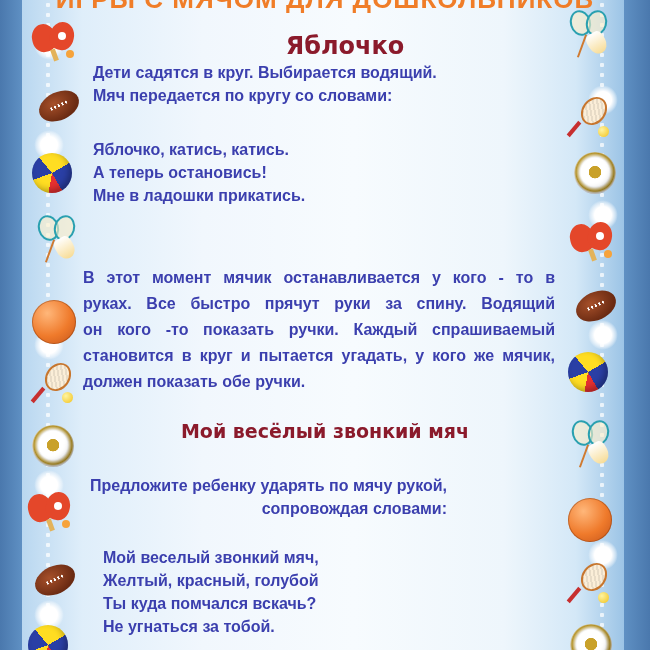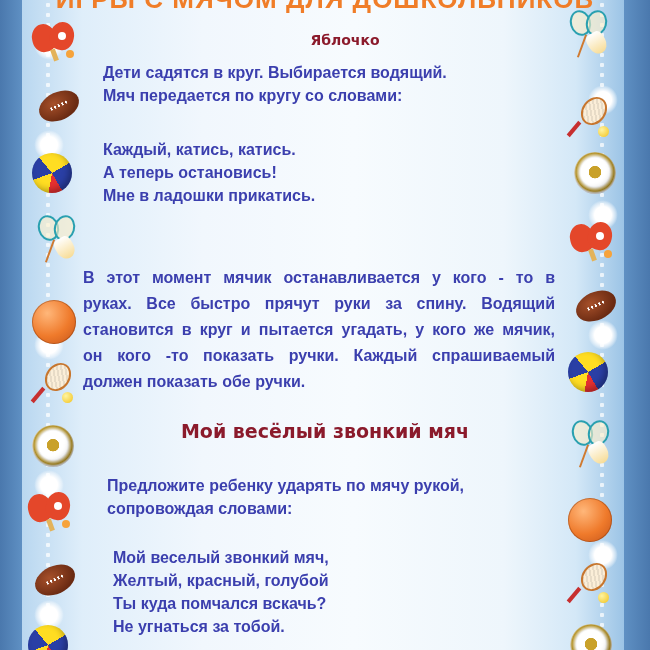--- a/index.html
+++ b/index.html
@@ -18,31 +18,31 @@
     background-size: 12px 10px; opacity:0.8; }
   .dots.l { left:42px; }
   .dots.r { left:596px; }
   .sun { position:absolute; width:30px; height:30px; border-radius:50%;
     background: radial-gradient(circle, #ffffff 40%, rgba(255,255,255,0.4) 60%, transparent 70%); }
 
   .title-top { position:absolute; left:0; right:0; top:-16px; text-align:center;
     color:#f07d28; font-weight:bold; font-size:26px; letter-spacing:1px; white-space:nowrap; }
   .h { position:absolute; left:0; right:0; text-align:center; color:#8b1a2b;
     font-weight:900; font-family:"DejaVu Sans", sans-serif; }
-  .h1 { top:32px; font-size:14px; left:40px; }
+  .h1 { top:32px; font-size:24px; left:40px; }
   .h2 { top:420px; font-size:19px; }
   .txt { position:absolute; color:#3b3fae; font-weight:bold; font-size:16px; line-height:23px; }
   .p1 { left:93px; top:61px; }
   .p2 { left:93px; top:138px; }
   .p3 { left:83px; top:265px; width:472px; text-align:justify; line-height:26px; }
   .p3 span { display:block; text-align-last:justify; }
   .p3 span.last { text-align-last:left; }
-  .p4 { left:97px; top:474px; }
+  .p4 { left:90px; top:474px;text-align:right; }
   .p5 { left:103px; top:546px; }
-  .line { display:block; white-space:nowrap;margin-left:10px; }
+  .line { display:block; white-space:nowrap; }
 
   .icon { position:absolute; }
   .ball { border-radius:50%; }
   .football { width:42px; height:28px; border-radius:50%; background: radial-gradient(ellipse at 40% 35%, #a6502a, #6a2a12 70%);
     transform: rotate(-25deg); }
   .football::after { content:""; position:absolute; left:12px; top:12px; width:18px; height:3px;
     background: repeating-linear-gradient(90deg,#fff 0 2px,transparent 2px 4px); }
   .volley { width:40px; height:40px; background: conic-gradient(#ffdd22 0 60deg,#2a3fa5 60deg 150deg,#e63030 150deg 190deg,#ffdd22 190deg 250deg,#2a3fa5 250deg 320deg,#ffdd22 320deg 360deg); box-shadow: inset -3px -3px 6px rgba(0,0,0,.3); }
   .soccer { width:42px; height:42px; background: radial-gradient(circle at 50% 48%, #c9a12a 0 6px, #fff 6.5px 14px, #f2f2f2 15px, #b8962a 19px, #e8e8e8 21px); box-shadow: inset -3px -4px 6px rgba(0,0,0,.25); }
   .basket { width:44px; height:44px; background: radial-gradient(circle at 35% 30%, #ffb77a, #ef7a2b 55%, #c4541a); box-shadow: inset 0 0 0 1px rgba(120,50,10,.4); }
@@ -86,29 +86,29 @@
 <div class="sun" style="left:588px;top:540px"></div>
 
 <div class="title-top">ИГРЫ С МЯЧОМ ДЛЯ ДОШКОЛЬНИКОВ</div>
 
 <div class="h h1">Яблочко</div>
 <div class="txt p1">
   <span class="line">Дети садятся в круг. Выбирается водящий.</span>
   <span class="line">Мяч передается по кругу со словами:</span>
 </div>
 <div class="txt p2">
-  <span class="line">Каждый, катись, катись.</span>
+  <span class="line">Яблочко, катись, катись.</span>
   <span class="line">А теперь остановись!</span>
   <span class="line">Мне в ладошки прикатись.</span>
 </div>
 <div class="txt p3">
   <span>В этот момент мячик останавливается у кого - то в</span>
   <span>руках. Все быстро прячут руки за спину.  Водящий</span>
+  <span>он кого -то показать ручки. Каждый спрашиваемый</span>
   <span>становится в круг и пытается угадать, у кого же мячик,</span>
-  <span>он кого -то показать ручки. Каждый спрашиваемый</span>
   <span class="last">должен показать обе ручки.</span>
 </div>
 
 <div class="h h2">Мой весёлый звонкий мяч</div>
 <div class="txt p4">
   <span class="line">Предложите ребенку ударять по мячу рукой,</span>
   <span class="line">сопровождая словами:</span>
 </div>
 <div class="txt p5">
   <span class="line">Мой веселый звонкий мяч,</span>

